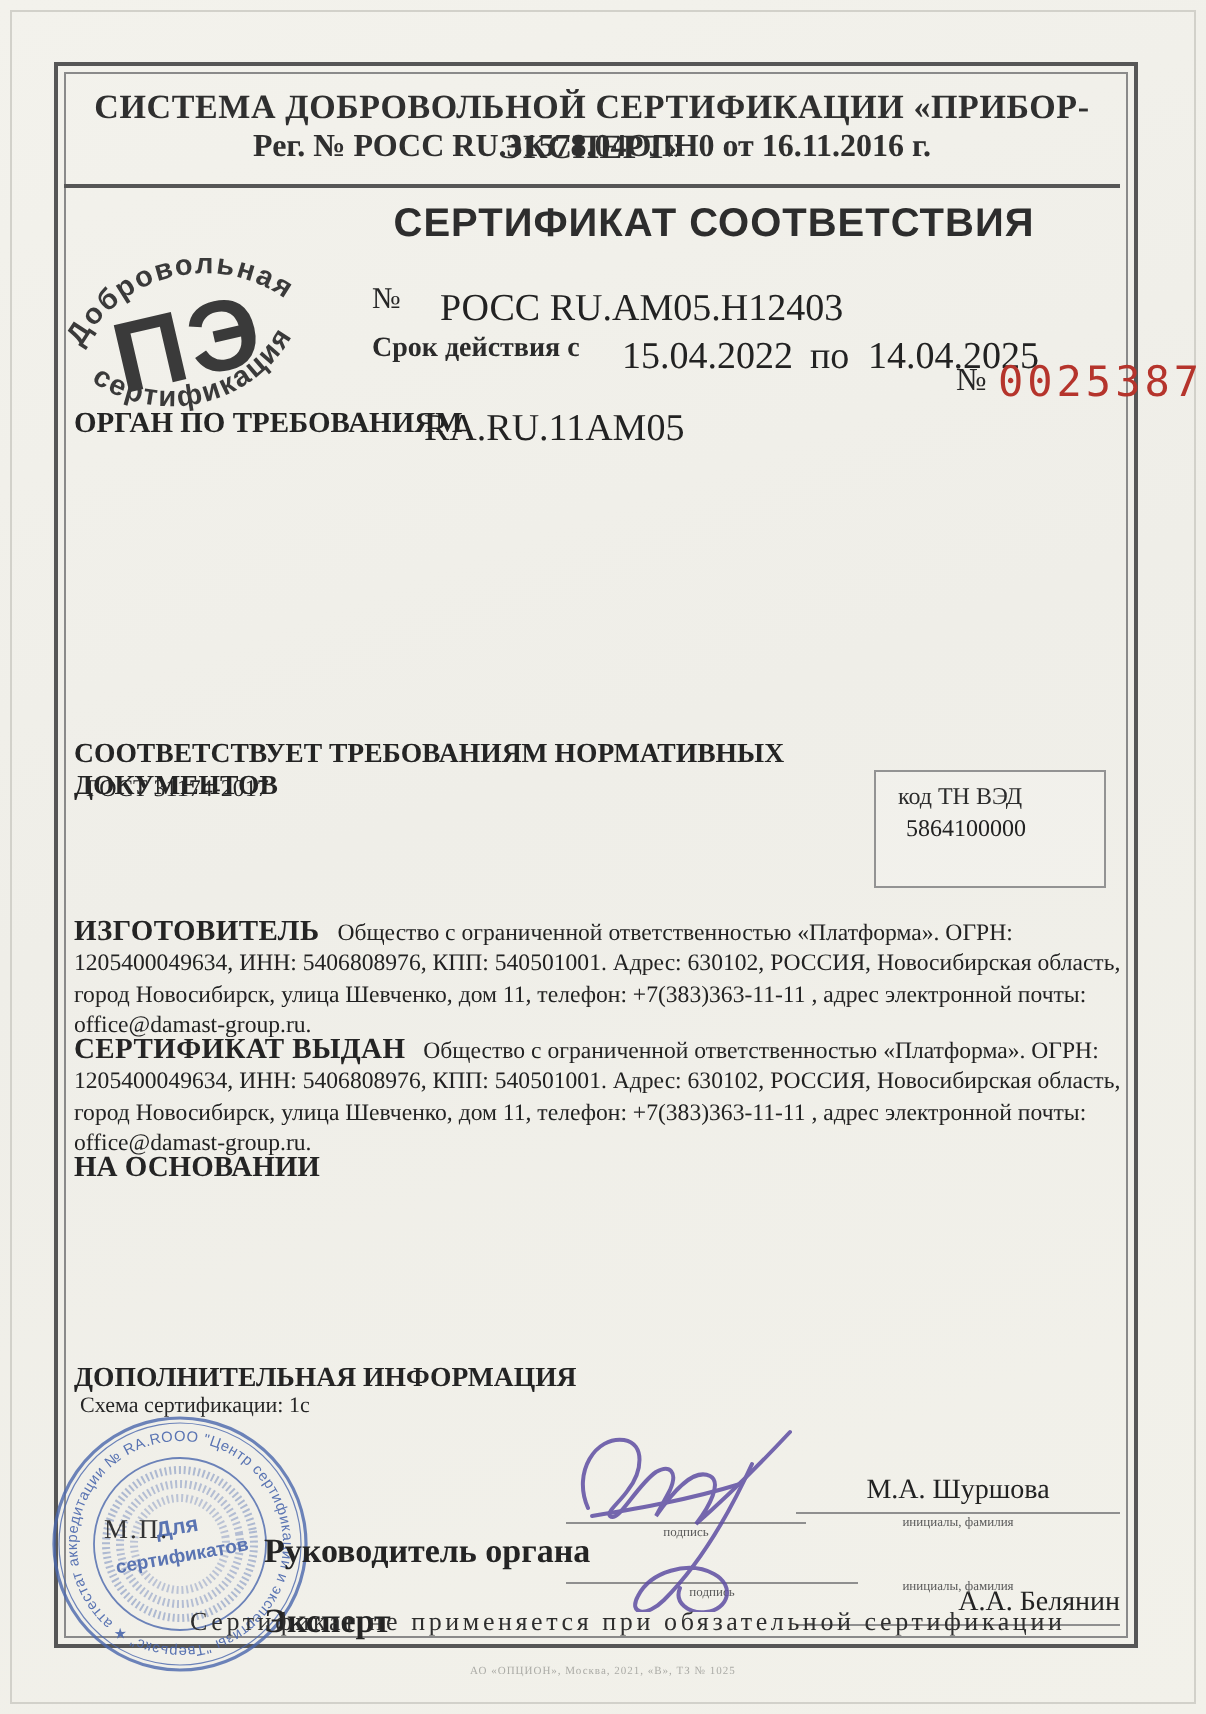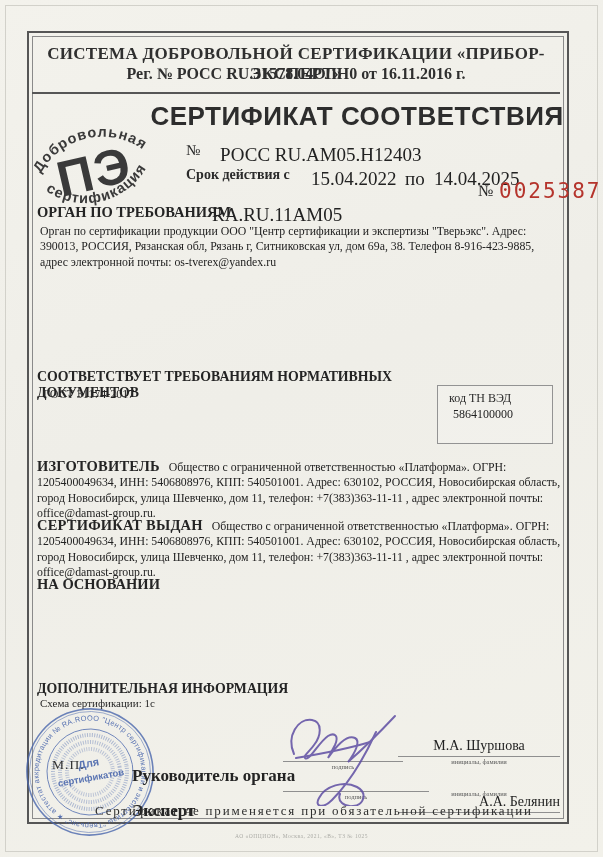--- a/index.html
+++ b/index.html
@@ -10,21 +10,21 @@
     overflow:hidden;color:#262626;
   }
   .paper-edge{position:absolute;inset:5px;border:1px solid #d2d1ca;pointer-events:none;}
   .frame{position:absolute;left:27px;top:31px;width:538px;height:789px;border:2px solid #565656;}
   .frame-inner{position:absolute;inset:3px;border:1px solid #8a8a8a;}
   .hdr{position:absolute;left:40px;width:512px;text-align:center;font-weight:bold;color:#2f2f2f;}
   .hdr1{top:44px;font-size:17px;letter-spacing:.3px;}
   .hdr2{top:65px;font-size:16px;}
   .hdr-sep{position:absolute;left:32px;top:92px;width:528px;height:2px;background:#565656;}
   .title{position:absolute;left:150px;top:101px;width:414px;text-align:center;
-    font-family:"Liberation Sans","DejaVu Sans",sans-serif;font-weight:bold;font-size:26px;
+    font-family:"Liberation Sans","DejaVu Sans",sans-serif;font-weight:bold;font-size:20px;
     color:#2d2d2d;letter-spacing:.5px;}
   .abs{position:absolute;}
   .ser{font-family:"Liberation Serif",serif;}
   .fld-label{font-size:14px;font-weight:bold;color:#2b2b2b;}
   .fld-val{font-size:19px;color:#222;}
   .serial{font-family:"DejaVu Sans Mono",monospace;font-size:21px;color:#b5342c;letter-spacing:2px;}
   .sec-label{font-weight:bold;color:#242424;}
   .body-txt{font-size:11.8px;line-height:15.3px;color:#222;}
   p.flow{margin:0;}
   p.flow b{font-size:14.5px;letter-spacing:.2px;margin-right:6px;}
@@ -79,21 +79,20 @@
   <span class="abs ser fld-label" style="left:186px;top:167px;">Срок действия  с</span>
   <span class="abs ser fld-val" style="left:311px;top:168px;">15.04.2022</span>
   <span class="abs ser fld-val" style="left:405px;top:168px;">по</span>
   <span class="abs ser fld-val" style="left:434px;top:168px;">14.04.2025</span>
 
   <span class="abs ser" style="left:478px;top:182px;font-size:16px;">№</span>
   <span class="abs serial" style="left:499px;top:179px;">0025387</span>
 
   <span class="abs ser sec-label" style="left:37px;top:204px;font-size:14.5px;">ОРГАН ПО ТРЕБОВАНИЯМ</span>
   <span class="abs ser fld-val" style="left:212px;top:204px;">RA.RU.11AM05</span>
-  <div class="abs ser body-txt" style="left:40px;top:224px;width:522px;">Орган по сертификации продукции ООО "Центр сертификации и экспертизы "Тверьэкс". Адрес: 390013, РОССИЯ, Рязанская обл, Рязань г, Ситниковская ул, дом 69а, 38. Телефон 8-916-423-9885, адрес электронной почты: os-tverex@yandex.ru</div>
 
 
   <div class="abs ser sec-label" style="left:37px;top:369px;font-size:13.8px;width:440px;">СООТВЕТСТВУЕТ ТРЕБОВАНИЯМ НОРМАТИВНЫХ ДОКУМЕНТОВ</div>
   <div class="abs ser" style="left:43px;top:387px;font-size:12px;">ГОСТ 31174-2017</div>
   <div class="code-box" style="top:385px;">
     <span class="cb-l ser">код ТН ВЭД</span>
     <span class="cb-v ser">5864100000</span>
   </div>
 
   <p class="flow abs ser body-txt" style="left:37px;top:459px;width:526px;">

